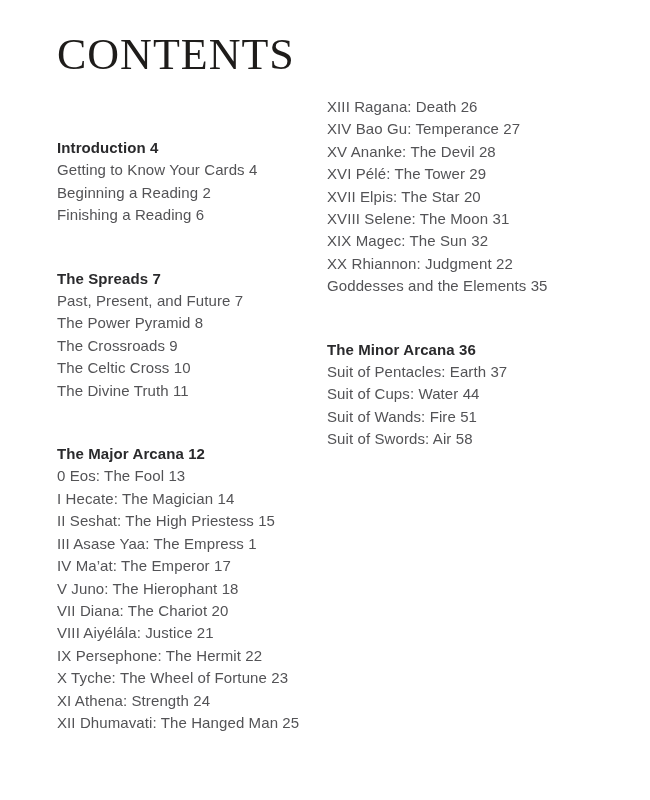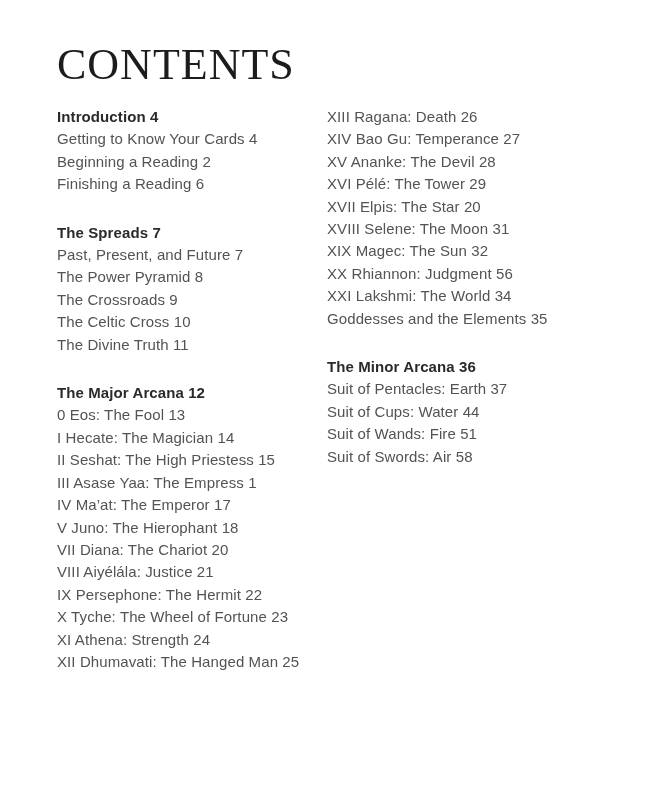--- a/index.html
+++ b/index.html
@@ -11,21 +11,21 @@
     width: 650px;
     height: 800px;
     position: relative;
     font-family: "Liberation Sans", sans-serif;
     overflow: hidden;
   }
   .page {
     position: absolute;
     inset: 0;
     background: #ffffff;
-    padding: 42px 30px 0 57px;
+    padding: 32px 30px 0 57px;
     box-sizing: border-box;
   }
   .page-title {
     font-family: "Liberation Serif", serif;
     font-weight: 400;
     font-size: 44px;
     line-height: 46px;
     letter-spacing: 1px;
     color: #1e1c1a;
     margin: 0 0 18px 0;
@@ -47,20 +47,21 @@
   .toc-section {
     margin-bottom: 26px;
   }
   .toc-header {
     font-size: 15px;
     line-height: 22.4px;
     font-weight: 700;
     color: #2a2a2c;
     letter-spacing: 0.1px;
     white-space: nowrap;
+    margin-top: 41px;
   }
   .toc-entry {
     font-size: 15px;
     line-height: 22.4px;
     font-weight: 400;
     color: #535356;
     letter-spacing: 0.1px;
     white-space: nowrap;
   }
 </style>
@@ -104,22 +105,21 @@
       </div>
       <div class="toc-column col-right">
         <div class="toc-section">
           <div class="toc-entry">XIII Ragana: Death 26</div>
           <div class="toc-entry">XIV Bao Gu: Temperance 27</div>
           <div class="toc-entry">XV Ananke: The Devil 28</div>
           <div class="toc-entry">XVI Pélé: The Tower 29</div>
           <div class="toc-entry">XVII Elpis: The Star 20</div>
           <div class="toc-entry">XVIII Selene: The Moon 31</div>
           <div class="toc-entry">XIX Magec: The Sun 32</div>
-          <div class="toc-entry">XX Rhiannon: Judgment 56</div>
-          <div class="toc-entry">XXI Lakshmi: The World 34</div>
+          <div class="toc-entry">XX Rhiannon: Judgment 22</div>
           <div class="toc-entry">Goddesses and the Elements 35</div>
         </div>
         <div class="toc-section">
           <div class="toc-header">The Minor Arcana 36</div>
           <div class="toc-entry">Suit of Pentacles: Earth 37</div>
           <div class="toc-entry">Suit of Cups: Water 44</div>
           <div class="toc-entry">Suit of Wands: Fire 51</div>
           <div class="toc-entry">Suit of Swords: Air 58</div>
         </div>
       </div>

